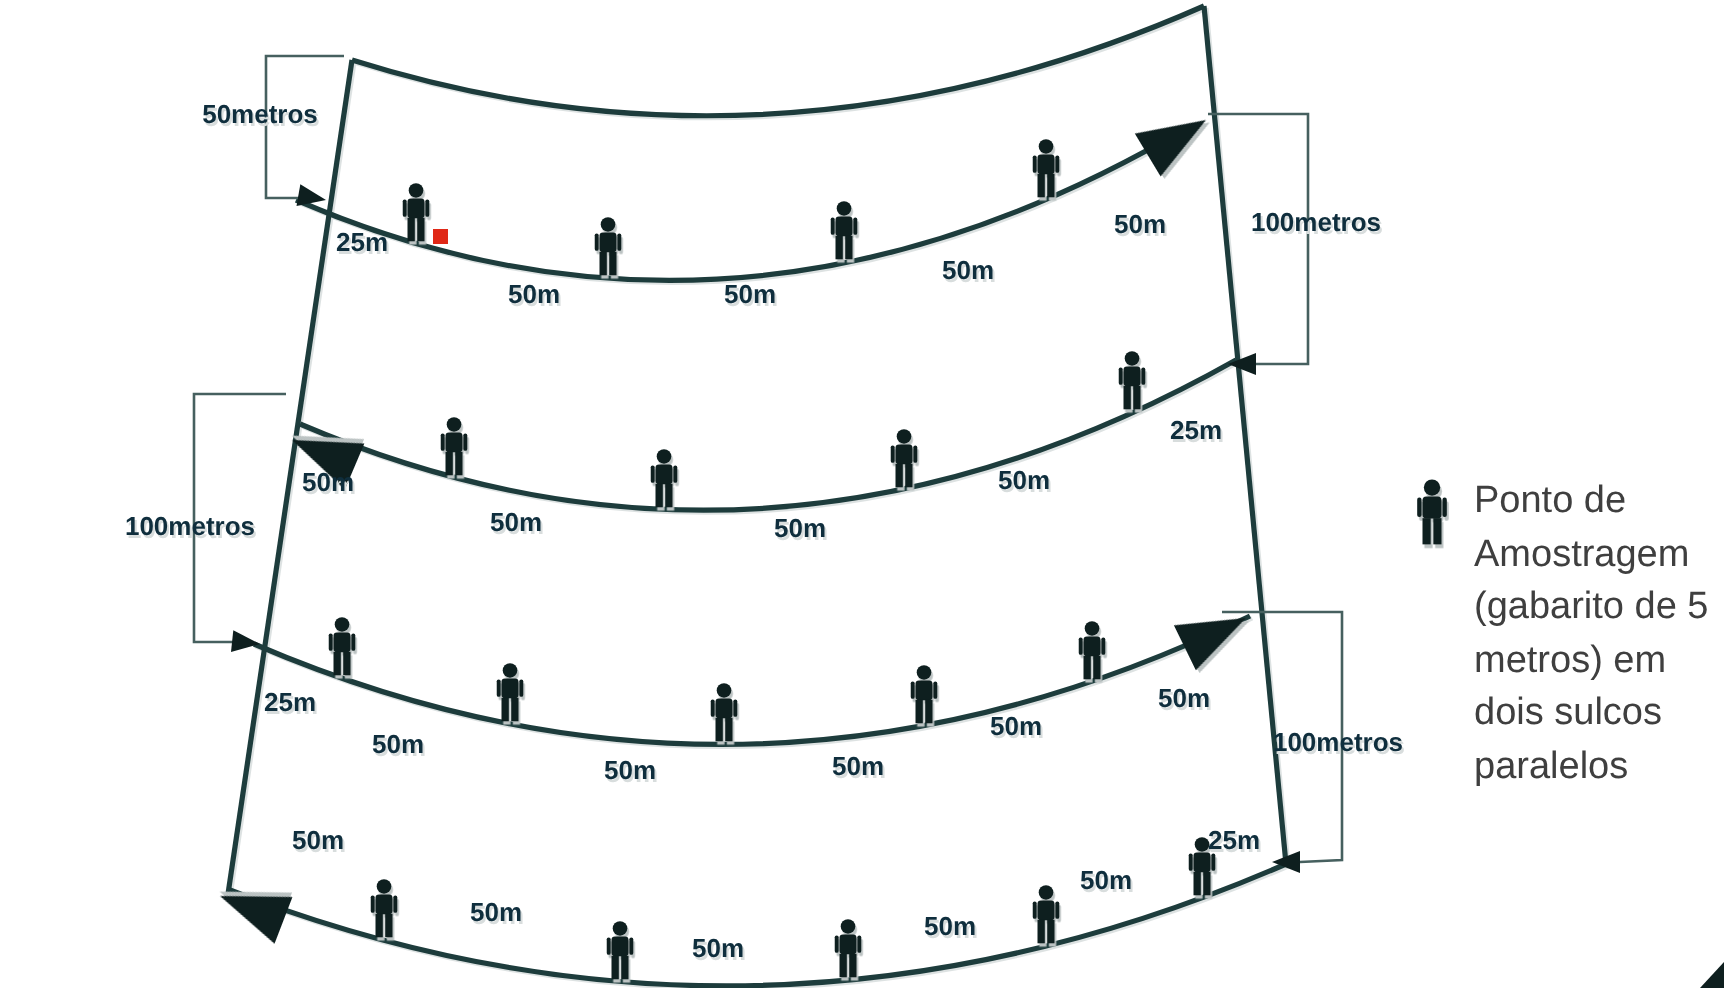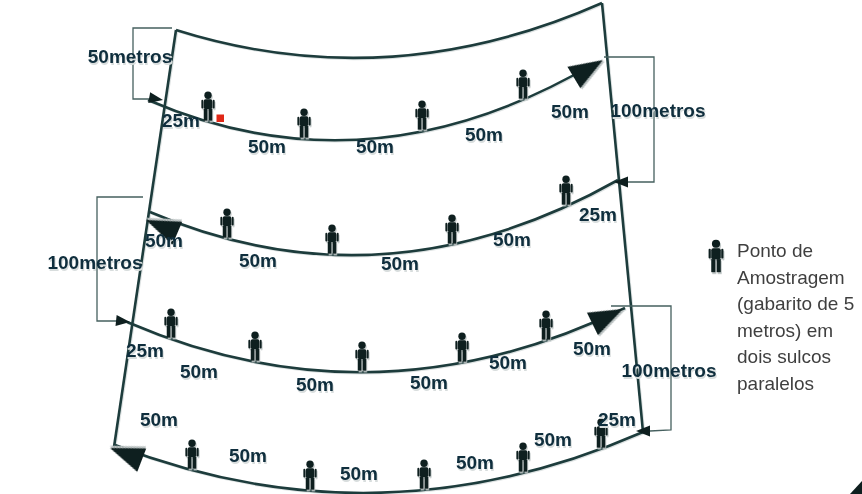--- a/index.html
+++ b/index.html
@@ -1,19 +1,19 @@
 <!DOCTYPE html>
 <html><head>
 <meta charset="utf-8">
 <style>
   html,body{margin:0;padding:0;background:#ffffff;}
   .stage{position:relative;width:862px;height:494px;background:#ffffff;overflow:hidden;
          font-family:"Liberation Sans", sans-serif;}
   .stage svg{position:absolute;left:0;top:0;}
-  .lbl{position:absolute;transform:translate(-50%,-50%);font-weight:700;font-size:19px;
+  .lbl{position:absolute;transform:translate(-50%,-50%);font-weight:700;font-size:13px;
        color:#0f2e3d;white-space:nowrap;text-shadow:1px 1.5px 0 #d8dddd;}
   .legend-text{position:absolute;left:737px;top:238px;width:130px;font-size:19px;
        line-height:26.5px;color:#3f3f3f;}
   .arcs{stroke:#1d3c3c;stroke-width:2.6;fill:none;filter:drop-shadow(1px 1.5px 0px #dde2e2);}
   .brk{stroke:#46605f;stroke-width:1.3;fill:none;}
   .solid{fill:#0e1f1f;stroke:none;}
   .shadowed{filter:drop-shadow(1.5px 2px 0px #bcc3c3);}
 </style>
 </head>
 <body>

